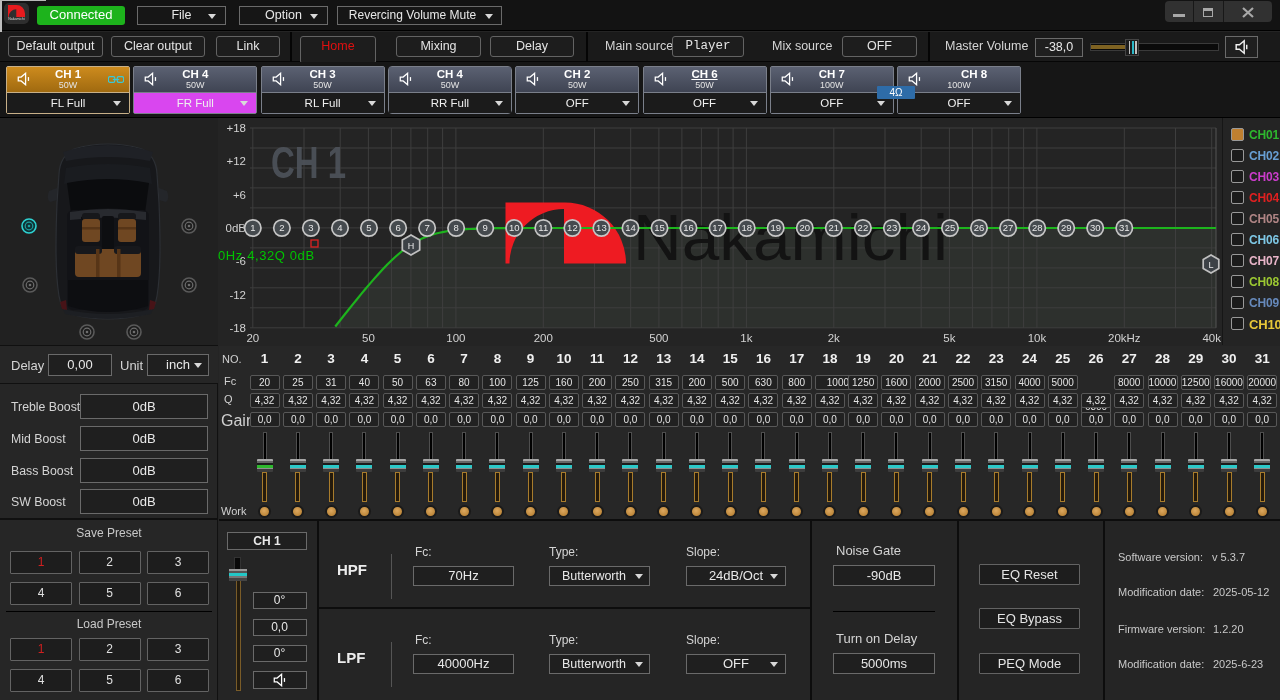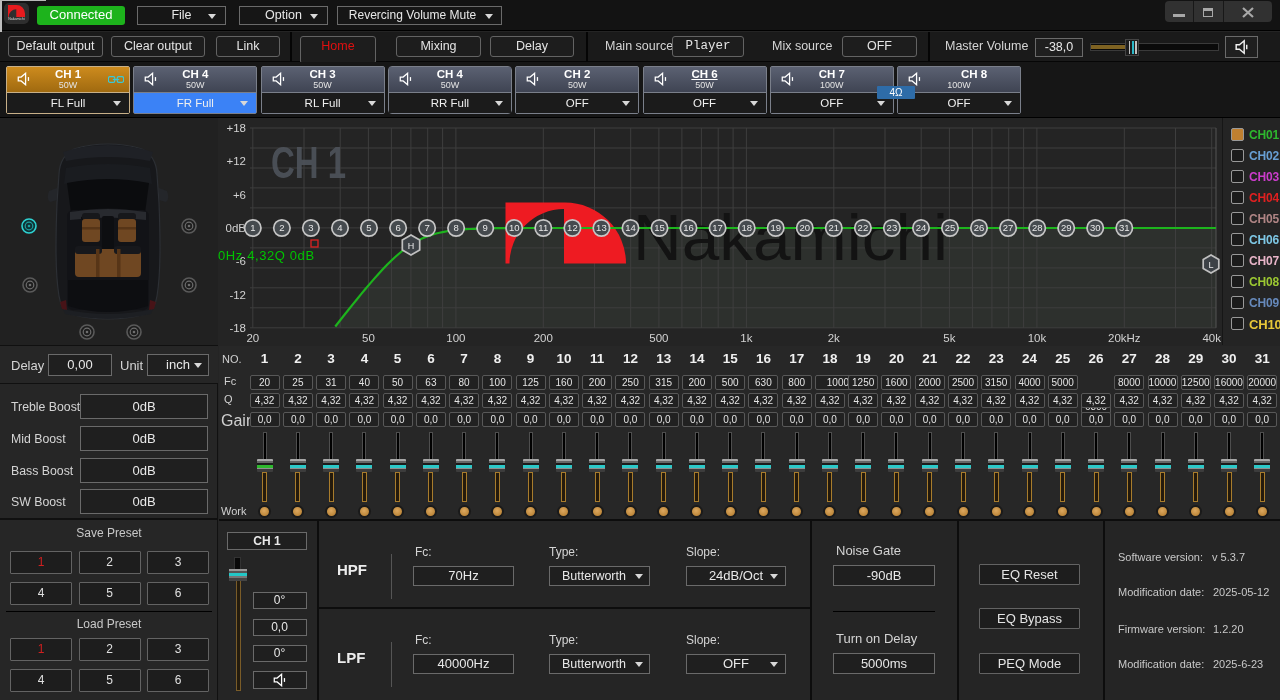--- a/index.html
+++ b/index.html
@@ -218,21 +218,21 @@
     </div>
     <div class="abs" style="left:133.3px;top:66px;width:124px;height:48px;border:1px solid #7a7f8a;border-radius:2px;background:#1d1d1d;">
       <div class="abs" style="left:0;top:0;width:122px;height:25px;background:linear-gradient(#5b6172,#3f4453);">
         <div class="abs" style="left:9px;top:5px;"><svg width="16" height="14" viewBox="0 0 24 22">
             <path d="M3 8 h4.5 l7 -6 v18 l-7 -6 h-4.5 z" fill="none" stroke="#fff" stroke-width="2"></path>
             <line x1="19" y1="8" x2="19" y2="14" stroke="#fff" stroke-width="2"></line>
           </svg></div>
         <div class="abs" style="left:0;top:1px;width:122px;text-align:center;font-size:11.5px;font-weight:bold;color:#fff;">CH 4</div>
         <div class="abs" style="left:0;top:13px;width:122px;text-align:center;font-size:9px;color:#e3e3e3;">50W</div>
       </div>
-      <div class="abs" style="left:0;top:25px;width:122px;height:21px;background:#3b82f6;border-top:1px solid #7a7f8a;color:#efefef;font-size:11.5px;line-height:20px;text-align:center;">FR Full<div class="tri" style="right:8px;top:8px;"></div></div>
+      <div class="abs" style="left:0;top:25px;width:122px;height:21px;background:#d946ef;border-top:1px solid #7a7f8a;color:#efefef;font-size:11.5px;line-height:20px;text-align:center;">FR Full<div class="tri" style="right:8px;top:8px;"></div></div>
     </div>
     <div class="abs" style="left:260.6px;top:66px;width:124px;height:48px;border:1px solid #7a7f8a;border-radius:2px;background:#1d1d1d;">
       <div class="abs" style="left:0;top:0;width:122px;height:25px;background:linear-gradient(#5b6172,#3f4453);">
         <div class="abs" style="left:9px;top:5px;"><svg width="16" height="14" viewBox="0 0 24 22">
             <path d="M3 8 h4.5 l7 -6 v18 l-7 -6 h-4.5 z" fill="none" stroke="#fff" stroke-width="2"></path>
             <line x1="19" y1="8" x2="19" y2="14" stroke="#fff" stroke-width="2"></line>
           </svg></div>
         <div class="abs" style="left:0;top:1px;width:122px;text-align:center;font-size:11.5px;font-weight:bold;color:#fff;">CH 3</div>
         <div class="abs" style="left:0;top:13px;width:122px;text-align:center;font-size:9px;color:#e3e3e3;">50W</div>
       </div>

